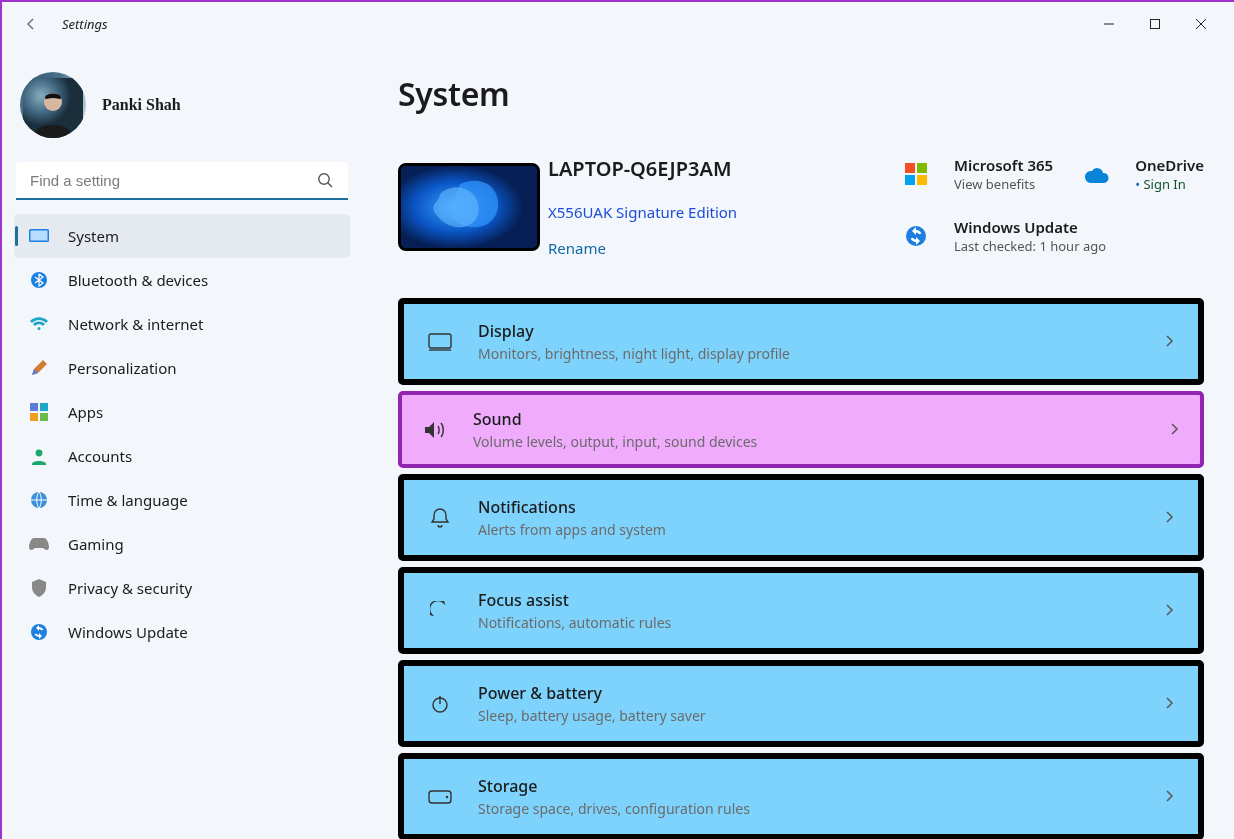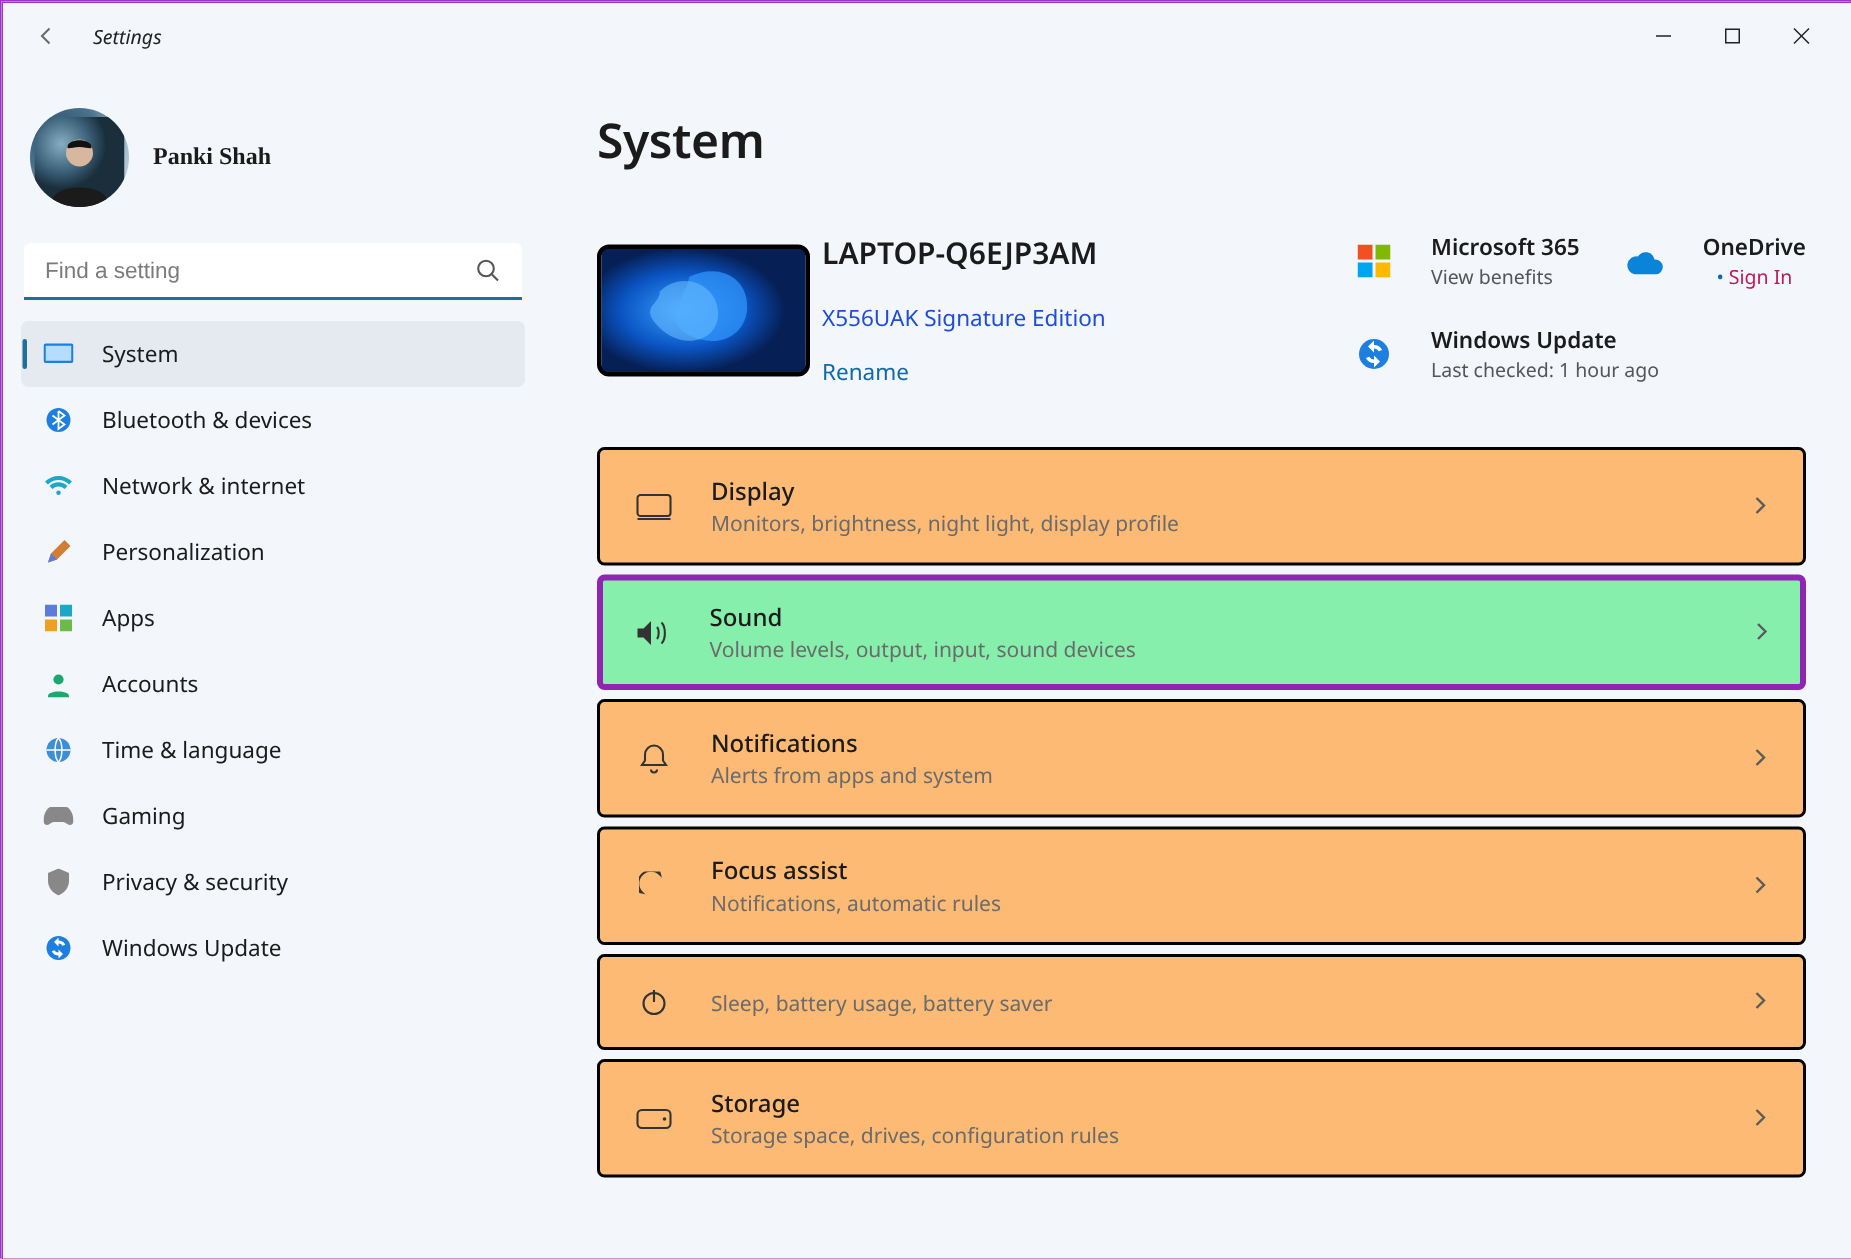--- a/index.html
+++ b/index.html
@@ -38,26 +38,26 @@
   .device-texts .dname { font-size:20px; font-weight:600; }
   .device-texts .dmodel { font-size:15px; color:#1d4ed8; margin-top:20px; }
   .device-texts .rename { font-size:15px; color:#1269a8; margin-top:16px; cursor:default; }
 
   .quicklinks { display:flex; flex-direction:column; gap:24px; }
   .ql-row { display:flex; gap:30px; }
   .ql-item { display:flex; gap:24px; align-items:center; }
   .ql-item .ql-icon { width:28px; height:28px; display:flex; align-items:center; justify-content:center;}
   .ql-item .ql-main { font-size:15px; font-weight:600; }
   .ql-item .ql-sub { font-size:13px; color:#555; }
-  .ql-item .ql-sub.link { color:#be185d;text-align:center; }
+  .ql-item .ql-sub.link { color:#14532d; }
   .ql-item .ql-sub.link::before { content:"• "; color:#1269a8;}
 
   .cards { display:flex; flex-direction:column; gap:6px; }
-  .card { display:flex; align-items:center; gap:24px; background:#fdba74; border:2px solid #000000; border-radius:5px; padding:16px 22px 16px 22px; cursor:default; }
-  .card.highlight { border:4px solid #9124b3; background:#86efac; padding:13px 19px;}
+  .card { display:flex; align-items:center; gap:24px; background:#7dd3fc; border:6px solid #000000; border-radius:5px; padding:16px 22px 16px 22px; cursor:default; }
+  .card.highlight { border:4px solid #9124b3; background:#f0abfc; padding:13px 19px;}
   .card .c-icon { width:28px; height:28px; display:flex; align-items:center; justify-content:center; color:#333;}
   .card .c-text { flex:1; }
   .card .c-title { font-size:16px; font-weight:500;}
   .card .c-sub { font-size:14px; color:#6b6b6b; margin-top:2px;}
   .card .chev { color:#5b5b5b; }
 
   
   .ic-blue   { color:#1d7fe0; }
   .ic-cyan   { color:#1da7c7; }
   .ic-teal   { color:#1aa86e; }
@@ -355,20 +355,21 @@
       </div>
 
       <div class="card">
         <span class="c-icon">
             <svg width="20" height="20" viewBox="0 0 20 20" fill="none" stroke="currentColor" stroke-width="1.4">
               <circle cx="10" cy="11" r="7"></circle>
               <line x1="10" y1="2" x2="10" y2="10"></line>
             </svg>
           </span>
         <div class="c-text">
+          <div class="c-title">Power &amp; battery</div>
           <div class="c-sub">Sleep, battery usage, battery saver</div>
         </div>
         <span class="chev"><svg width="14" height="14" viewBox="0 0 14 14" fill="none" stroke="currentColor" stroke-width="1.6">
               <path d="M5 2l5 5-5 5"></path>
             </svg></span>
       </div>
 
       <div class="card">
         <span class="c-icon">
             <svg width="24" height="14" viewBox="0 0 24 14" fill="none" stroke="currentColor" stroke-width="1.4">

